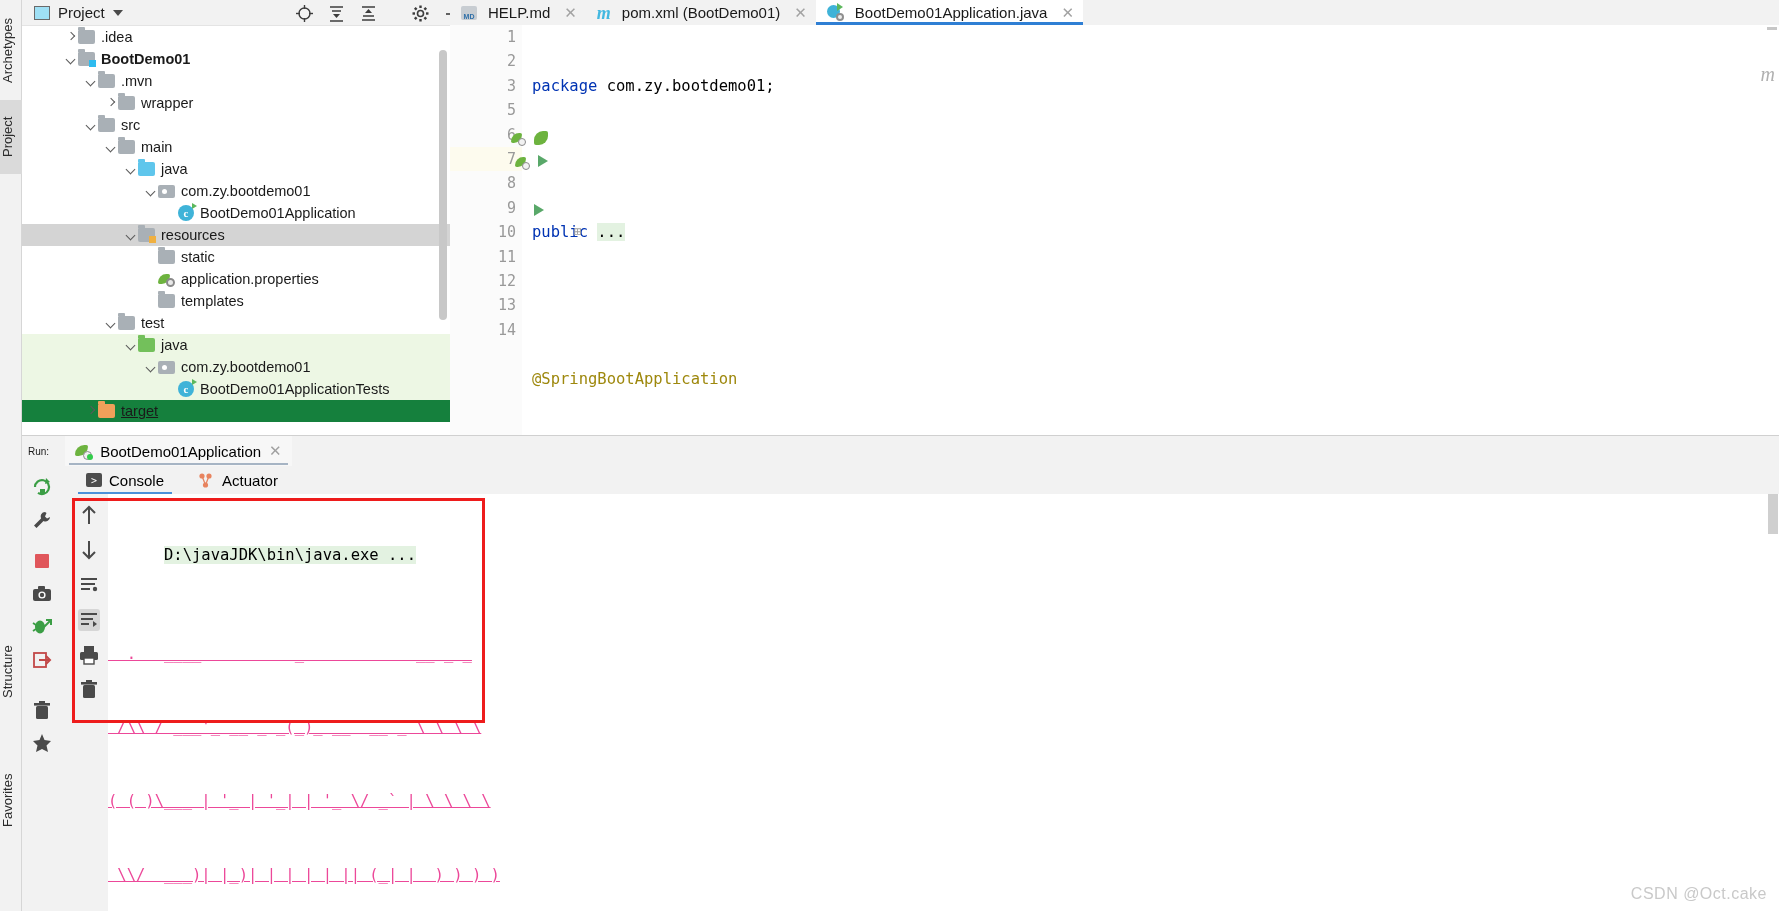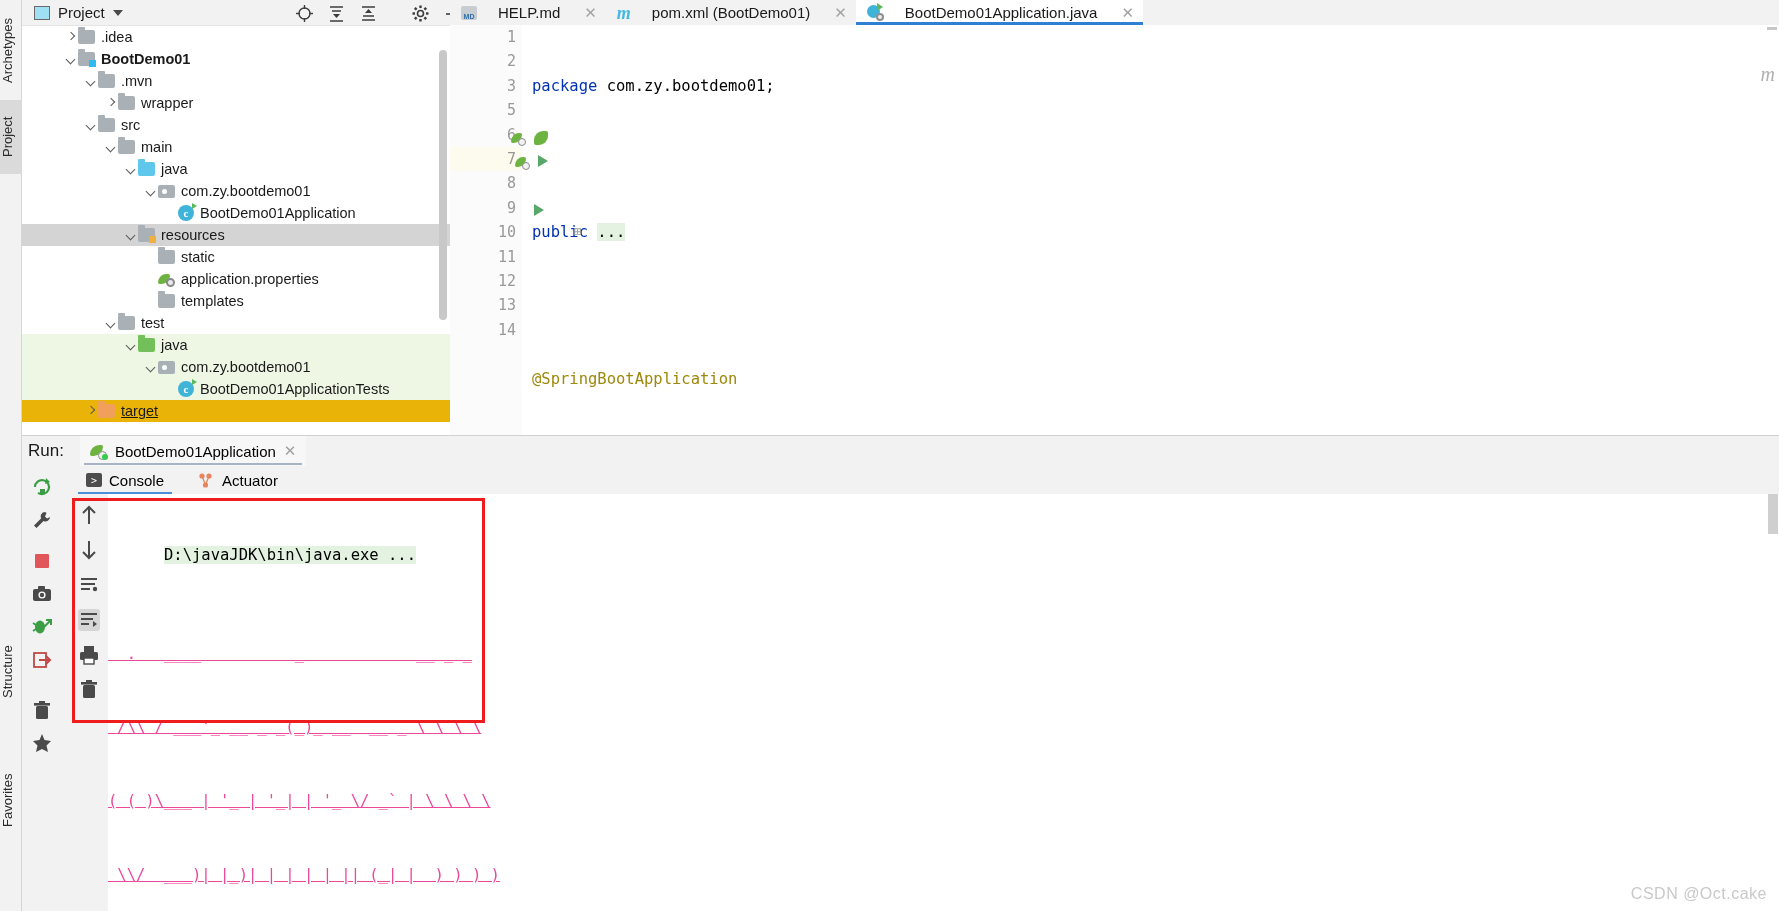--- a/index.html
+++ b/index.html
@@ -46,21 +46,21 @@
   }
 
   
   .tree {
     position: absolute; left: 22px; top: 26px; width: 428px; height: 409px;
     background: #ffffff; overflow: hidden; font-size: 14.5px; color:#1a1a1a;
   }
   .row { position: relative; height: 22px; display:flex; align-items:center; white-space:nowrap; }
   .row.sel { background:#d4d4d4; }
   .row.testsrc { background:#edf7e4; }
-  .row.excluded { background:#eab308;text-decoration:underline; }
+  .row.excluded { background:#15803d;text-decoration:underline; }
   .arrow { width: 14px; height:14px; flex:0 0 14px; position:relative; }
   .arrow.r::after{
     content:""; position:absolute; left:4px; top:3px; width:5px;height:5px;
     border-right:1.6px solid #5a5a5a; border-top:1.6px solid #5a5a5a;
     transform: rotate(45deg);
   }
   .arrow.d::after{
     content:""; position:absolute; left:3px; top:4px; width:6px;height:6px;
     border-right:1.6px solid #5a5a5a; border-bottom:1.6px solid #5a5a5a;
     transform: rotate(45deg);
@@ -109,21 +109,21 @@
     position:absolute; right:3px; top:24px; width:8px; height:270px;
     background:#c8c8c8; border-radius:4px;
   }
 
   
   .tabbar{
     position:absolute; left:450px; top:0; width:1329px; height:25px;
     background:#f2f2f2; display:flex; align-items:stretch;
   }
   .etab{
-    display:flex; align-items:center; gap:21px; padding:0 9px 0 11px;
+    display:flex; align-items:center; gap:11px; padding:0 9px 0 11px;
     font-size:15px; color:#1a1a1a; position:relative; cursor:default;text-align:center;
   }
   .etab.active{ background:#ffffff; }
   .etab.active::after{
     content:""; position:absolute; left:0; right:0; bottom:0; height:3px; background:#2f7fd4;
   }
   .etab .close{ color:#a2a2a2; font-size:15px; margin-left:3px; }
   .md-icon{
     width:16px;height:14px;background:#c8cdd2;border-radius:2px;position:relative;
     display:flex;align-items:flex-end;justify-content:center;
@@ -208,21 +208,21 @@
   }
 
   
   .runpanel{
     position:absolute; left:22px; top:435px; width:1757px; height:476px; background:#f2f2f2;
     border-top:1px solid #d0d0d0;
   }
   .run-label-row{
     position:absolute; left:0; top:0; width:1757px; height:30px; display:flex; align-items:center;
   }
-  .run-label{ font-size:17px; color:#1a1a1a; margin-left:6px; margin-right:16px; }
+  .run-label{ font-size:10px; color:#1a1a1a; margin-left:6px; margin-right:16px; }
   .run-config-tab{
     display:flex;align-items:center;gap:8px;height:30px;padding:0 10px;
     background:#f7f7f7; position:relative; font-size:15px;
   }
   .run-config-tab::after{
     content:"";position:absolute;left:4px;right:4px;bottom:1px;height:2.5px;background:#a6b4c4;
   }
   .green-dot-icon{ width:17px;height:15px;position:relative; }
   .green-dot-icon .l{position:absolute;left:0;top:1px;width:13px;height:11px;background:#6db33f;border-radius:11px 2px 11px 2px;}
   .green-dot-icon .r{position:absolute;right:0;bottom:-1px;width:9px;height:9px;border:1.8px solid #8a8a8a;border-radius:50%;background:#f0f0f0;}

